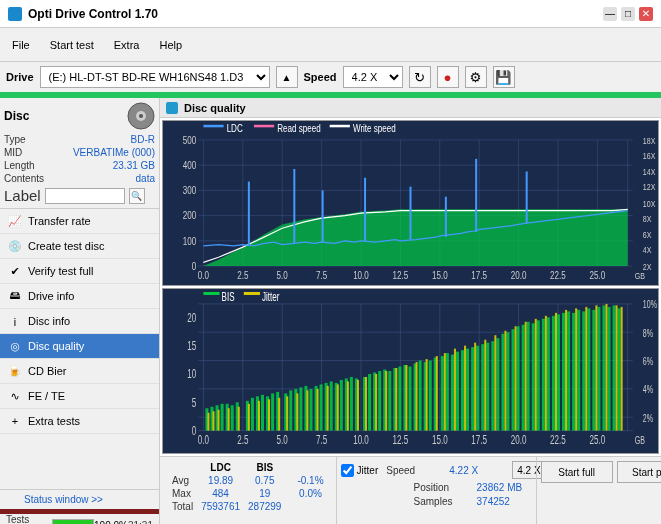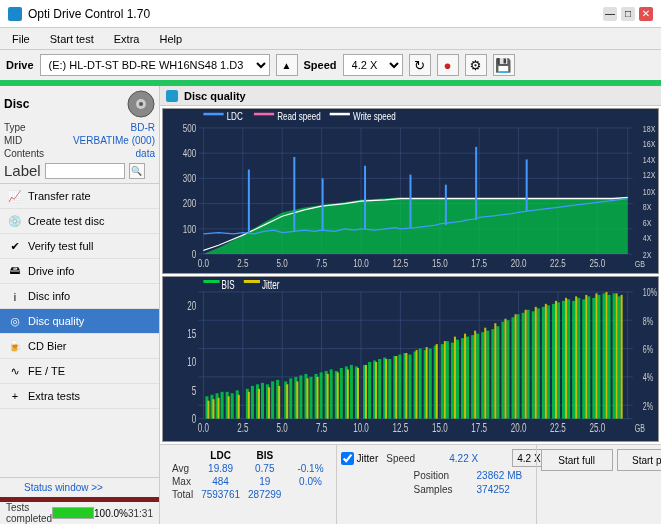--- a/index.html
+++ b/index.html
@@ -20,21 +20,21 @@
       justify-content: space-between;
       padding: 4px 8px;
       border-bottom: 1px solid #ccc;
       height: 28px;
     }
     .title-bar-left {
       display: flex;
       align-items: center;
       gap: 6px;
       font-size: 12px;
-      font-weight: normal;
+      font-weight: bold;
     }
     .title-icon {
       width: 14px;
       height: 14px;
       background: #1a88cc;
       border-radius: 2px;
       display: inline-block;
     }
     .title-controls {
       display: flex;
@@ -55,21 +55,21 @@
     .title-btn.max { background: #e0e0e0; }
     .title-btn.close { background: #e05050; color: white; }
 
     
     .menu-bar {
       background: #f0f0f0;
       display: flex;
       gap: 12px;
       padding: 2px 8px;
       border-bottom: 1px solid #ccc;
-      height: 22px;
+      height: 34px;
       align-items: center;
     }
     .menu-item {
       font-size: 11px;
       cursor: pointer;
       padding: 1px 4px;
     }
 
     
     .toolbar {
@@ -456,20 +456,24 @@
           <circle cx="14" cy="14" r="2" fill="#555"></circle>
         </svg>
       </div>
       <div class="disc-info-row">
         <span class="disc-info-key">Type</span>
         <span class="disc-info-val">BD-R</span>
       </div>
       <div class="disc-info-row">
         <span class="disc-info-key">MID</span>
         <span class="disc-info-val">VERBATIMe (000)</span>
+      </div>
+      <div class="disc-info-row">
+        <span class="disc-info-key">Length</span>
+        <span class="disc-info-val">23.31 GB</span>
       </div>
       <div class="disc-info-row">
         <span class="disc-info-key">Contents</span>
         <span class="disc-info-val">data</span>
       </div>
       <div class="disc-label-row">
         <span class="disc-label-key">Label</span>
         <input class="disc-label-input" type="text" style="">
         <button class="disc-label-btn">🔍</button>
       </div>

